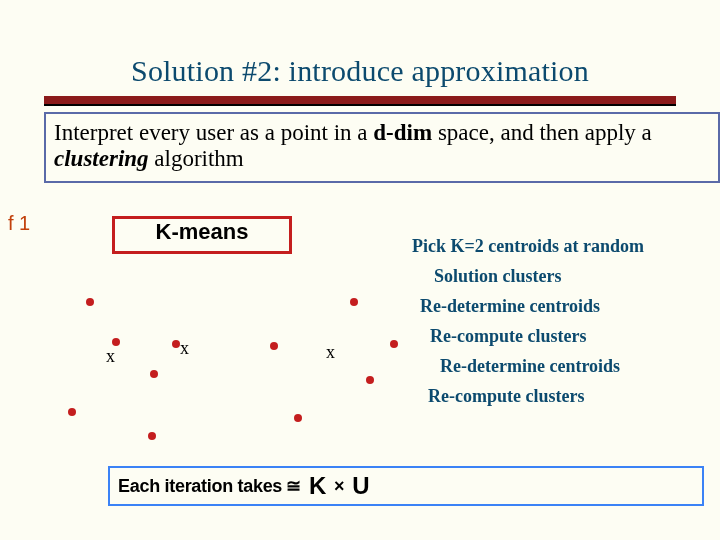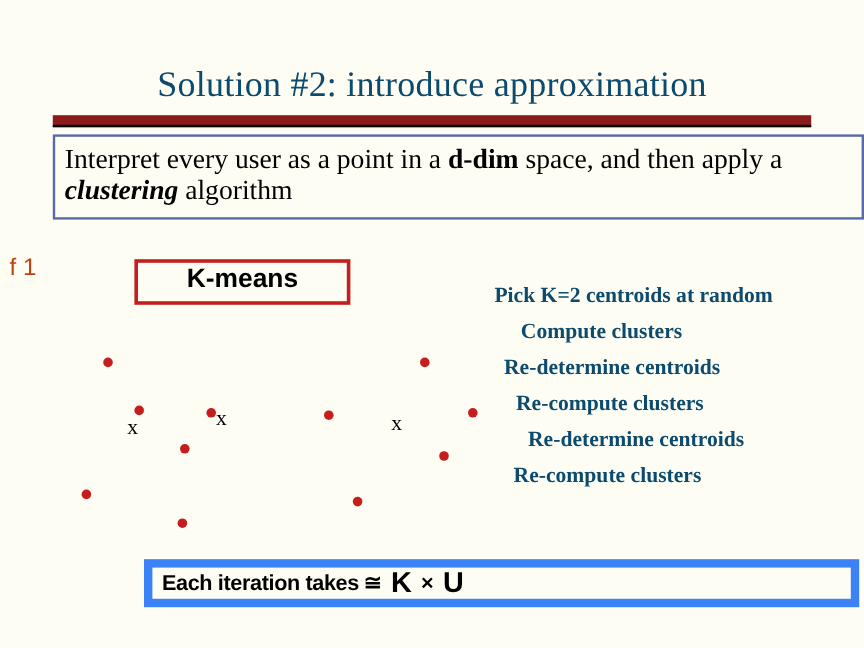--- a/index.html
+++ b/index.html
@@ -9,21 +9,21 @@
   .rule { position: absolute; top: 96px; left: 44px; width: 632px; height: 10px; background: #8b1a1a; border-bottom: 2px solid #000; }
   .box { position: absolute; top: 112px; left: 44px; width: 676px; border: 2px solid #5a6aa8; padding: 6px 8px 8px 8px; font-size: 23px; line-height: 1.15; color: #000; }
   .box .bold { font-weight: bold; }
   .box .em { font-style: italic; font-weight: bold; }
   .axis-label { position: absolute; top: 212px; left: 8px; font-size: 20px; color: #c2410c; font-family: 'Trebuchet MS', sans-serif; }
   .kmeans { position: absolute; top: 216px; left: 112px; width: 180px; height: 38px; border: 3px solid #c41e1e; display: flex; justify-content: center; font-family: Arial, sans-serif; font-weight: bold; font-size: 22px; }
   .steps { position: absolute; top: 189px; left: 412px; width: 300px; font-family: 'Times New Roman', serif; font-weight: bold; color: #0c4a6e; font-size: 18px; line-height: 1.0; margin-top: 48px; }
   .steps div { margin-bottom: 12px; }
   .dot { position: absolute; width: 8px; height: 8px; background: #c41e1e; border-radius: 50%; }
   .cx { position: absolute; font-family: 'Times New Roman', serif; font-size: 18px; color: #000; }
-  .footbox { position: absolute; top: 466px; left: 108px; width: 596px; height: 40px; border: 7px solid #3b82f6; display: flex; align-items: center; padding: 0 8px; font-family: Arial, sans-serif; font-size: 18px; font-weight: bold; color: #000; letter-spacing: -0.3px; margin-left: 12px; }
+  .footbox { position: absolute; top: 466px; left: 108px; width: 596px; height: 40px; border: 2px solid #3b82f6; display: flex; align-items: center; padding: 0 8px; font-family: Arial, sans-serif; font-size: 18px; font-weight: bold; color: #000; letter-spacing: -0.3px; }
   .footbox .big { font-size: 24px; margin: 0 4px; }
   .footbox .op { font-size: 18px; margin: 0 4px; }
 </style>
 </head>
 <body>
 
 <div class="slide">
 
   <div class="title">Solution #2: introduce approximation</div>
 
@@ -34,21 +34,21 @@
   </div>
 
   <div class="axis-label">f 1</div>
 
   <div class="kmeans">
     <span>K-means</span>
   </div>
 
   <div class="steps">
     <div>Pick K=2 centroids at random</div>
-    <div style="padding-left:22px">Compute clusters</div>
+    <div style="padding-left:22px">Solution clusters</div>
     <div style="padding-left:8px">Re-determine centroids</div>
     <div style="padding-left:18px">Re-compute clusters</div>
     <div style="padding-left:28px">Re-determine centroids</div>
     <div style="padding-left:16px">Re-compute clusters</div>
   </div>
 
   <div class="dot" style="left:86px; top:298px"></div>
   <div class="dot" style="left:112px; top:338px"></div>
   <div class="dot" style="left:150px; top:370px"></div>
   <div class="dot" style="left:68px; top:408px"></div>

